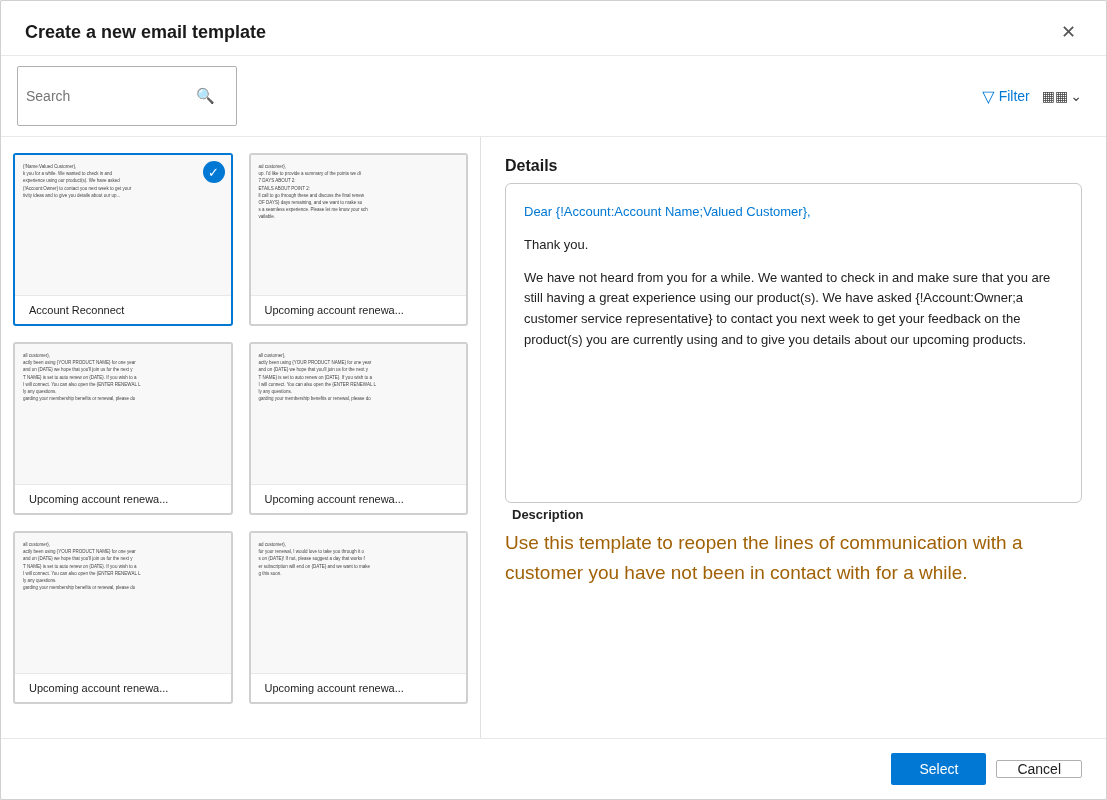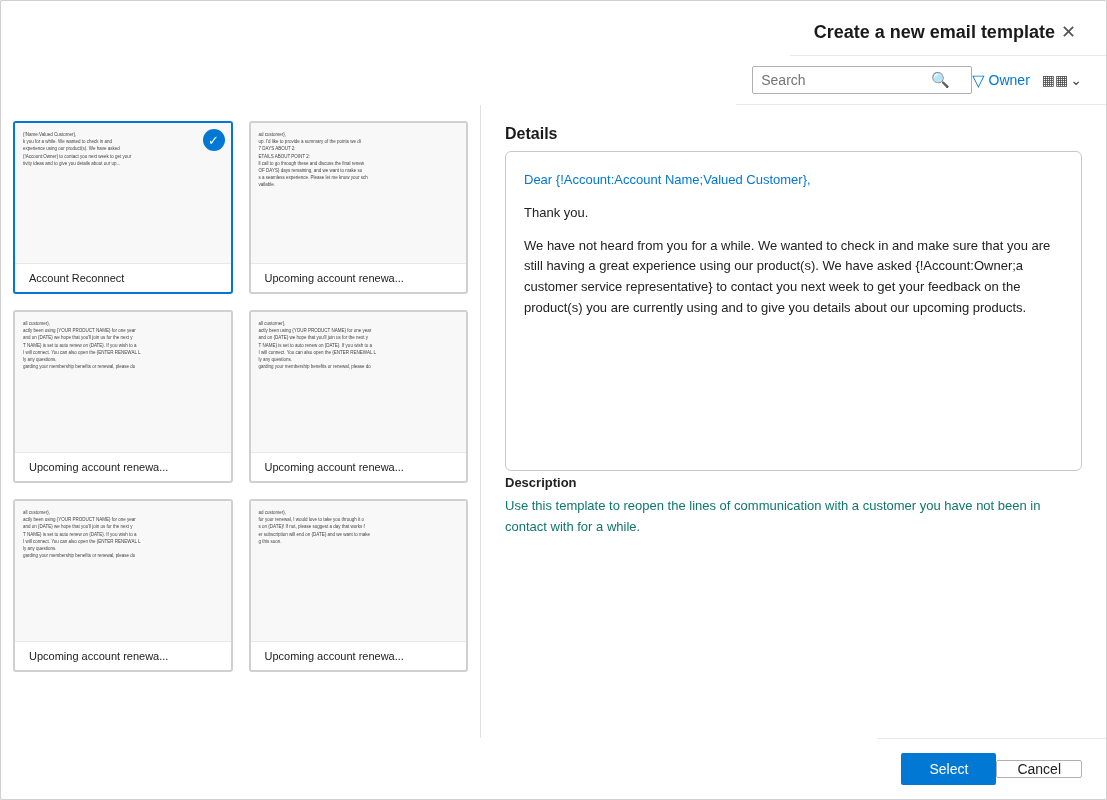--- a/index.html
+++ b/index.html
@@ -14,21 +14,20 @@
     .dialog {
       background: #fff;
       width: 1107px;
       height: 800px;
       border: 1px solid #d0d0d0;
       box-shadow: 0 4px 24px rgba(0,0,0,0.18);
       display: flex;
       flex-direction: column;
       border-radius: 2px;
       position: relative;
-      align-items: flex-end;
     }
     .dialog-header {
       display: flex;
       align-items: center;
       justify-content: space-between;
       padding: 18px 24px 10px 24px;
       border-bottom: 1px solid #e8e8e8;
     }
     .dialog-title {
       font-size: 18px;
@@ -48,21 +47,21 @@
       align-items: center;
       justify-content: space-between;
       padding: 10px 24px 10px 16px;
       border-bottom: 1px solid #e8e8e8;
     }
     .search-box {
       display: flex;
       align-items: center;
       border: 1px solid #b0b0b0;
       border-radius: 2px;
-      padding: 4px 8px;
+      padding: 20px 8px;
       width: 220px;
       background: #fff;
     }
     .search-box input {
       border: none;
       outline: none;
       font-size: 14px;
       color: #555;
       width: 170px;
       background: transparent;
@@ -186,32 +185,34 @@
     }
     .email-link {
       color: #0078d4;
       text-decoration: none;
     }
     .desc-label {
       font-size: 13px;
       font-weight: 600;
       color: #222;
       margin-bottom: 6px;
+      margin-left: 7px;
     }
     .desc-text {
-      font-size: 13px;
-      color: #0f766e;
+      font-size: 19px;
+      color: #a16207;
       line-height: 1.6;
     }
     .dialog-footer {
       display: flex;
       align-items: center;
       justify-content: flex-end;
       padding: 14px 24px;
       border-top: 1px solid #e8e8e8;
+      gap: 10px;
     }
     .btn-select {
       background: #0078d4;
       color: #fff;
       border: none;
       padding: 8px 28px;
       font-size: 14px;
       border-radius: 2px;
       cursor: pointer;
     }
@@ -236,21 +237,21 @@
   </div>
 
   <div class="dialog-toolbar">
     <div class="search-box">
       <input type="text" placeholder="Search" style="">
       <span class="search-icon">🔍</span>
     </div>
     <div class="toolbar-right">
       <button class="filter-btn">
         <span class="filter-icon">▽</span>
-        <span>Owner</span>
+        <span>Filter</span>
       </button>
       <button class="view-btn">
         <span>▦▦</span>
         <span>⌄</span>
       </button>
     </div>
   </div>
 
   <div class="dialog-body">
 

